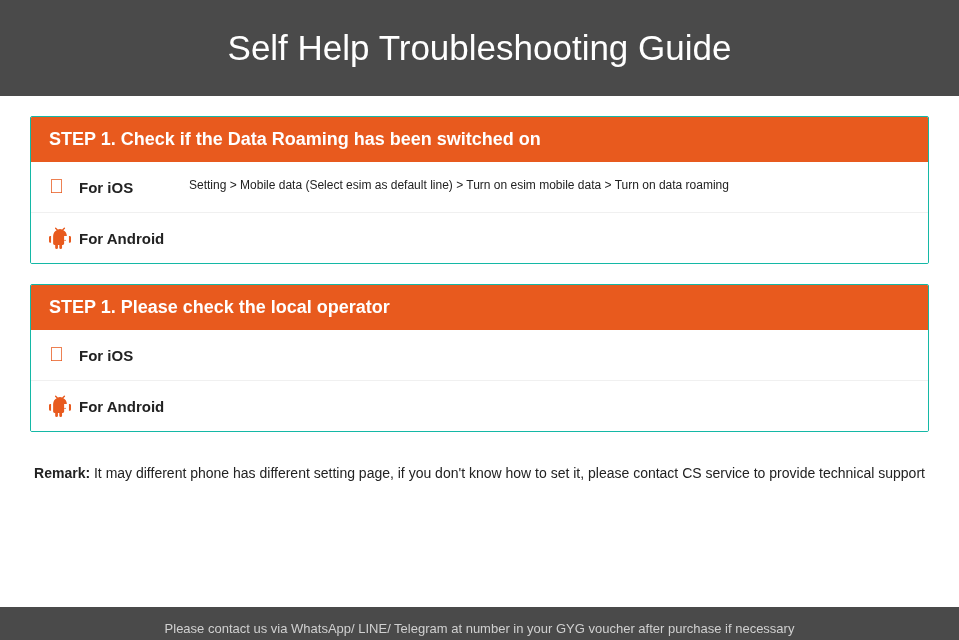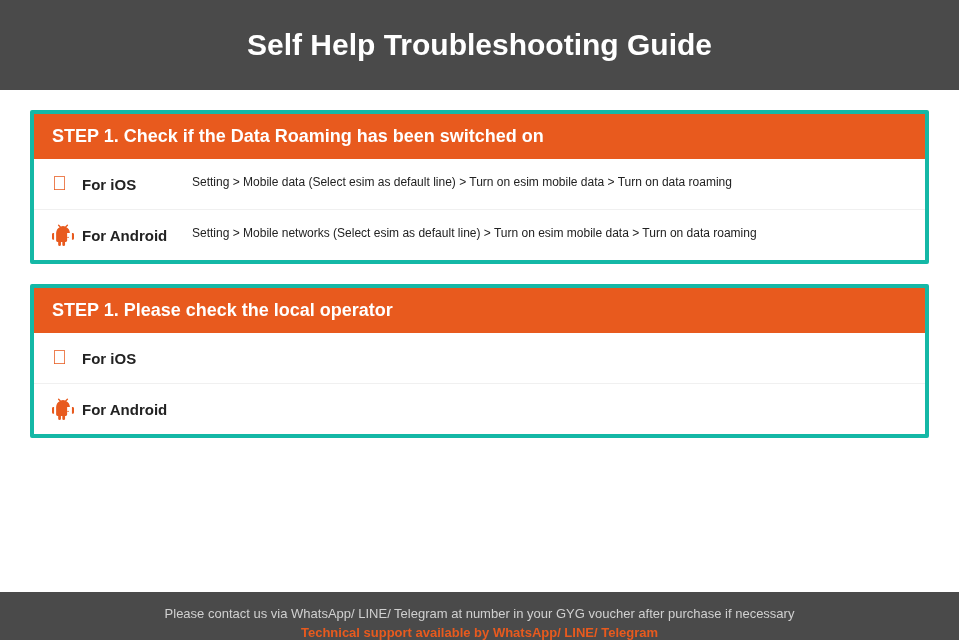--- a/index.html
+++ b/index.html
@@ -13,34 +13,34 @@
     }
 
     
     .header {
       background: #4a4a4a;
       color: #fff;
       text-align: center;
       padding: 28px 20px;
     }
     .header h1 {
-      font-size: 30px;
-      font-weight: bold;
+      font-size: 35px;
+      font-weight: normal;
     }
 
     
     .main-content {
       flex: 1;
       background: #fff;
       padding: 20px 30px;
     }
 
     
     .step-block {
-      border: 4px solid #14b8a6;
+      border: 1px solid #14b8a6;
       margin-bottom: 20px;
       border-radius: 2px;
       overflow: hidden;
     }
 
     .step-header {
       background: #e85a1e;
       color: #fff;
       padding: 12px 18px;
     }
@@ -157,21 +157,20 @@
 
       <div class="step-row">
         <div class="platform-label">
           <span class="platform-icon android-icon">
             <svg width="22" height="22" viewBox="0 0 24 24" fill="#e85a1e" xmlns="http://www.w3.org/2000/svg">
               <path d="M17.523 15.341a.75.75 0 1 0 0-1.5.75.75 0 0 0 0 1.5zm-11.046 0a.75.75 0 1 0 0-1.5.75.75 0 0 0 0 1.5zM1.5 9.75A1.5 1.5 0 0 0 0 11.25v4.5A1.5 1.5 0 0 0 1.5 17.25h.75V9.75H1.5zm21 0h-.75v7.5h.75A1.5 1.5 0 0 0 24 15.75v-4.5a1.5 1.5 0 0 0-1.5-1.5zM4.5 18a1.5 1.5 0 0 0 1.5 1.5h.75V22.5a1.5 1.5 0 0 0 3 0V19.5h1.5V22.5a1.5 1.5 0 0 0 3 0V19.5H15A1.5 1.5 0 0 0 16.5 18V9.75h-12V18zM15.64 3.53l1.69-1.69a.75.75 0 1 0-1.06-1.06l-1.91 1.91A7.428 7.428 0 0 0 12 2.25a7.428 7.428 0 0 0-2.36.44L7.73.78A.75.75 0 0 0 6.67 1.84l1.69 1.69A7.5 7.5 0 0 0 4.5 9.75h15a7.5 7.5 0 0 0-3.86-6.22z"></path>
             </svg>
           </span>
           <span>For Android</span>
         </div>
-        <div class="step-description">Setting &gt; Mobile networks (Select esim as default line) &gt; Turn on esim mobile data &gt; Turn on data roaming</div>
       </div>
     </div>
   </div>
 
   <div class="step-block">
     <div class="step-header">
       <h2>STEP 1.  Please check the local operator</h2>
     </div>
     <div class="step-body">
 
@@ -188,19 +187,21 @@
             <svg width="22" height="22" viewBox="0 0 24 24" fill="#e85a1e" xmlns="http://www.w3.org/2000/svg">
               <path d="M17.523 15.341a.75.75 0 1 0 0-1.5.75.75 0 0 0 0 1.5zm-11.046 0a.75.75 0 1 0 0-1.5.75.75 0 0 0 0 1.5zM1.5 9.75A1.5 1.5 0 0 0 0 11.25v4.5A1.5 1.5 0 0 0 1.5 17.25h.75V9.75H1.5zm21 0h-.75v7.5h.75A1.5 1.5 0 0 0 24 15.75v-4.5a1.5 1.5 0 0 0-1.5-1.5zM4.5 18a1.5 1.5 0 0 0 1.5 1.5h.75V22.5a1.5 1.5 0 0 0 3 0V19.5h1.5V22.5a1.5 1.5 0 0 0 3 0V19.5H15A1.5 1.5 0 0 0 16.5 18V9.75h-12V18zM15.64 3.53l1.69-1.69a.75.75 0 1 0-1.06-1.06l-1.91 1.91A7.428 7.428 0 0 0 12 2.25a7.428 7.428 0 0 0-2.36.44L7.73.78A.75.75 0 0 0 6.67 1.84l1.69 1.69A7.5 7.5 0 0 0 4.5 9.75h15a7.5 7.5 0 0 0-3.86-6.22z"></path>
             </svg>
           </span>
           <span>For Android</span>
         </div>
       </div>
     </div>
   </div>
 
+  <div class="remark">
+    <strong>Remark:</strong><span> It may different phone has different setting page, if you don't know how to set it,  please contact CS service to provide technical support</span>
+  </div>
 
 </div>
 
 <div class="footer">
   <div class="footer-main">Please contact us via WhatsApp/ LINE/ Telegram at number in your GYG voucher after purchase if necessary</div>
-  <div class="footer-support">Technical support available by WhatsApp/ LINE/ Telegram</div>
 </div>
 
 </body></html>

